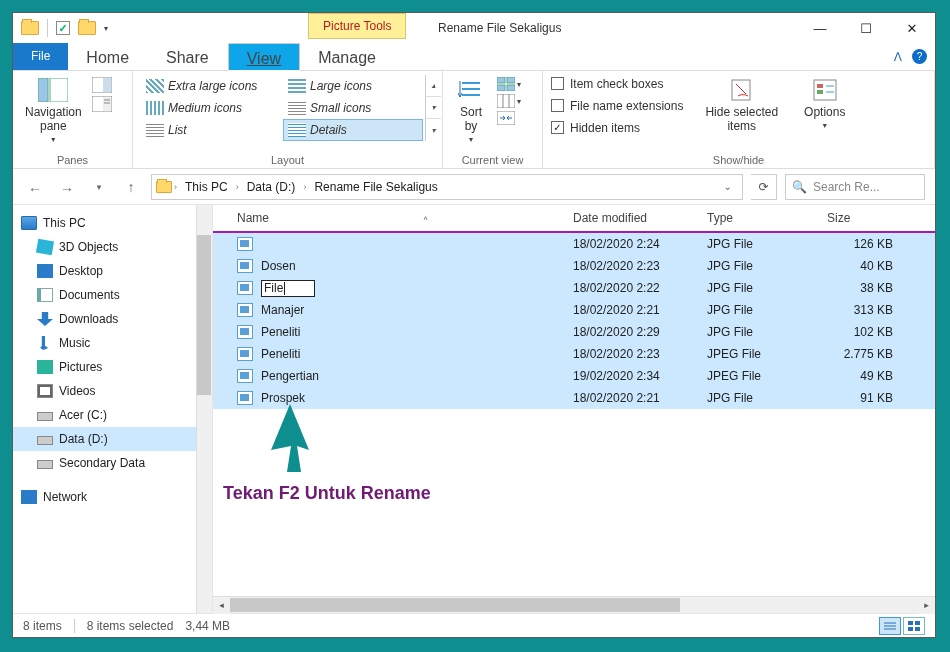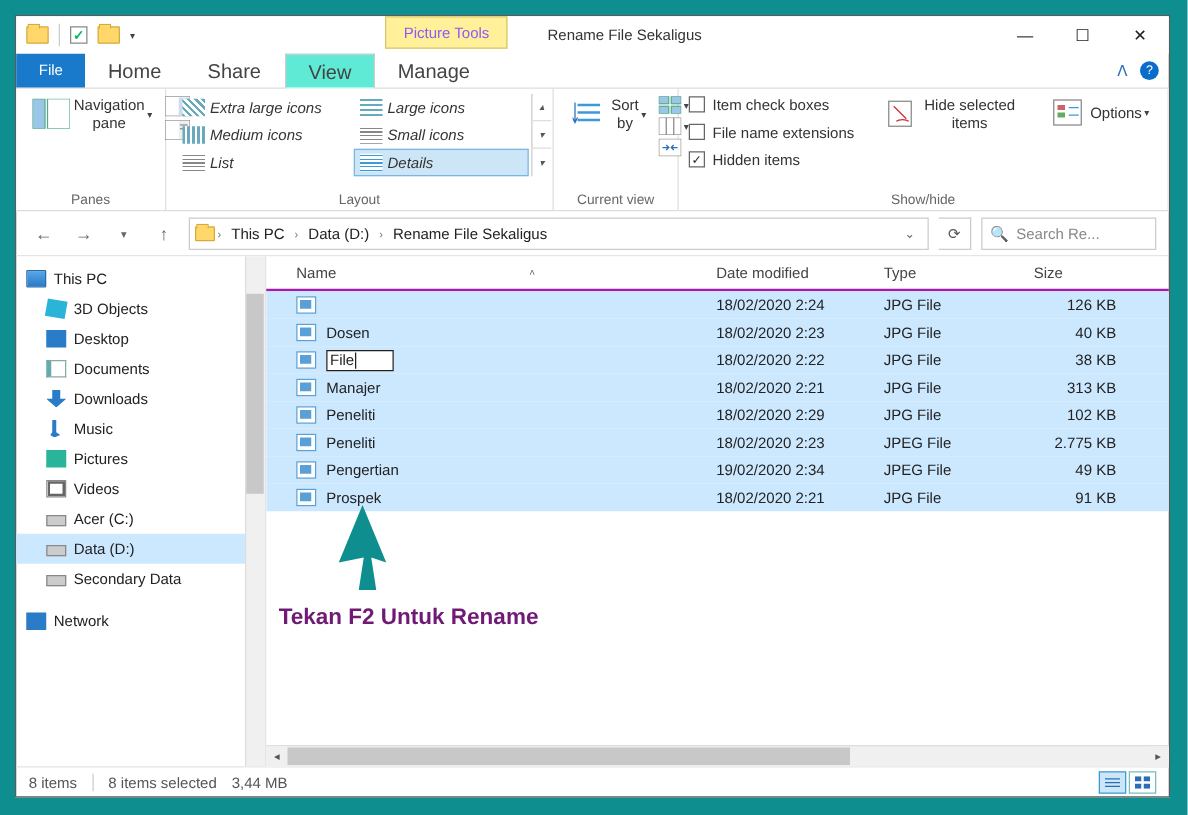--- a/index.html
+++ b/index.html
@@ -6,37 +6,37 @@
   body { background: #0e8e8e; padding: 12px; width: 950px; height: 652px; }
   .window { background: #fff; border: 1px solid #5a5a5a; width: 924px; height: 626px; display: flex; flex-direction: column; }
   
   .titlebar { height: 30px; display: flex; align-items: center; background: #fff; position: relative; }
   .qat { display: flex; align-items: center; gap: 8px; padding-left: 8px; }
   .folder-icon-small { width: 18px; height: 14px; background: #ffd76a; border-radius: 1px; border: 1px solid #d9a93a; position: relative; }
   .folder-icon-small::before { content: ""; position: absolute; top: -3px; left: 0; width: 8px; height: 3px; background: #ffd76a; border: 1px solid #d9a93a; border-bottom: none; border-radius: 1px 1px 0 0; }
   .qat-sep { width: 1px; height: 18px; background: #ccc; }
   .qat-check { width: 14px; height: 14px; border: 1px solid #888; display: flex; align-items: center; justify-content: center; color: #0b6; font-weight: bold; font-size: 11px; }
   .qat-dd { font-size: 8px; color: #444; }
-  .context-tab { position: absolute; left: 295px; top: 0; background: #fff099; border: 1px solid #d4c66c; padding: 5px 14px; font-size: 12px; color: #8b5cf6; }
+  .context-tab { position: absolute; left: 295px; top: 0; background: #fff099; border: 1px solid #d4c66c; padding: 5px 14px; font-size: 12px; color: #b91c1c; }
   .title-text { position: absolute; left: 425px; top: 8px; font-size: 12px; color: #333; }
   .win-controls { position: absolute; right: 0; top: 0; display: flex; }
   .win-btn { width: 46px; height: 30px; display: flex; align-items: center; justify-content: center; font-size: 13px; color: #222; }
   
   .tabbar { height: 28px; display: flex; align-items: stretch; border-bottom: 1px solid #ddd; position: relative; }
   .tab-file { background: #1979ca; color: #fff; padding: 6px 18px; font-size: 12px; }
   .tab { padding: 6px 18px; font-size: 16px; color: #444; border-right: 1px solid transparent; }
-  .tab.active { border: 1px solid #ccc; border-bottom: 1px solid #fff; margin-bottom: -1px; background: #5eead4; }
+  .tab.active { border: 1px solid #ccc; border-bottom: 1px solid #fff; margin-bottom: -1px; background: #0ea5e9; text-decoration: underline; }
   .tab-help { position: absolute; right: 8px; top: 6px; display: flex; gap: 10px; align-items: center; }
   .help-q { width: 15px; height: 15px; border-radius: 50%; background: #0b6cca; color: #fff; font-size: 10px; display: flex; align-items: center; justify-content: center; }
   
   .ribbon { height: 98px; border-bottom: 1px solid #ddd; display: flex; background: #fff; }
   .ribbon-group { border-right: 1px solid #e0e0e0; padding: 4px 8px 2px; display: flex; flex-direction: column; justify-content: space-between; }
   .ribbon-group-label { text-align: center; font-size: 11px; color: #666; padding-top: 2px; }
   .rg-content { display: flex; gap: 6px; flex: 1; align-items: flex-start; }
-  .big-btn { display: flex; flex-direction: row; align-items: center; gap: 2px; padding: 2px 4px; font-size: 11px; color: #333; text-align: center; }
+  .big-btn { display: flex; flex-direction: column; align-items: center; gap: 2px; padding: 2px 4px; font-size: 11px; color: #333; text-align: center; }
   .big-ico { width: 32px; height: 26px; display: flex; align-items: center; justify-content: center; }
   .mini-row { display: flex; align-items: center; gap: 4px; padding: 2px 4px; font-size: 12px; color: #333; height: 22px; }
   .mini-row.selected { background: #cde6f7; border: 1px solid #7bb6e0; }
   .layout-col { display: flex; flex-direction: column; }
   .layout-grid { display: flex; gap: 2px; font-style: italic; }
   .layout-item { width: 140px; border: 1px solid transparent; }
   .spin-col { width: 16px; display: flex; flex-direction: column; border-left: 1px solid #ccc; }
   .spin-btn { height: 22px; font-size: 8px; display: flex; align-items: center; justify-content: center; border-bottom: 1px solid #ddd; color: #555; }
   .chk-row { display: flex; gap: 6px; font-size: 12px; color: #333; height: 20px; }
   .chk { width: 13px; height: 13px; border: 1px solid #666; display: flex; align-items: center; justify-content: center; font-size: 10px; color: #222; }

